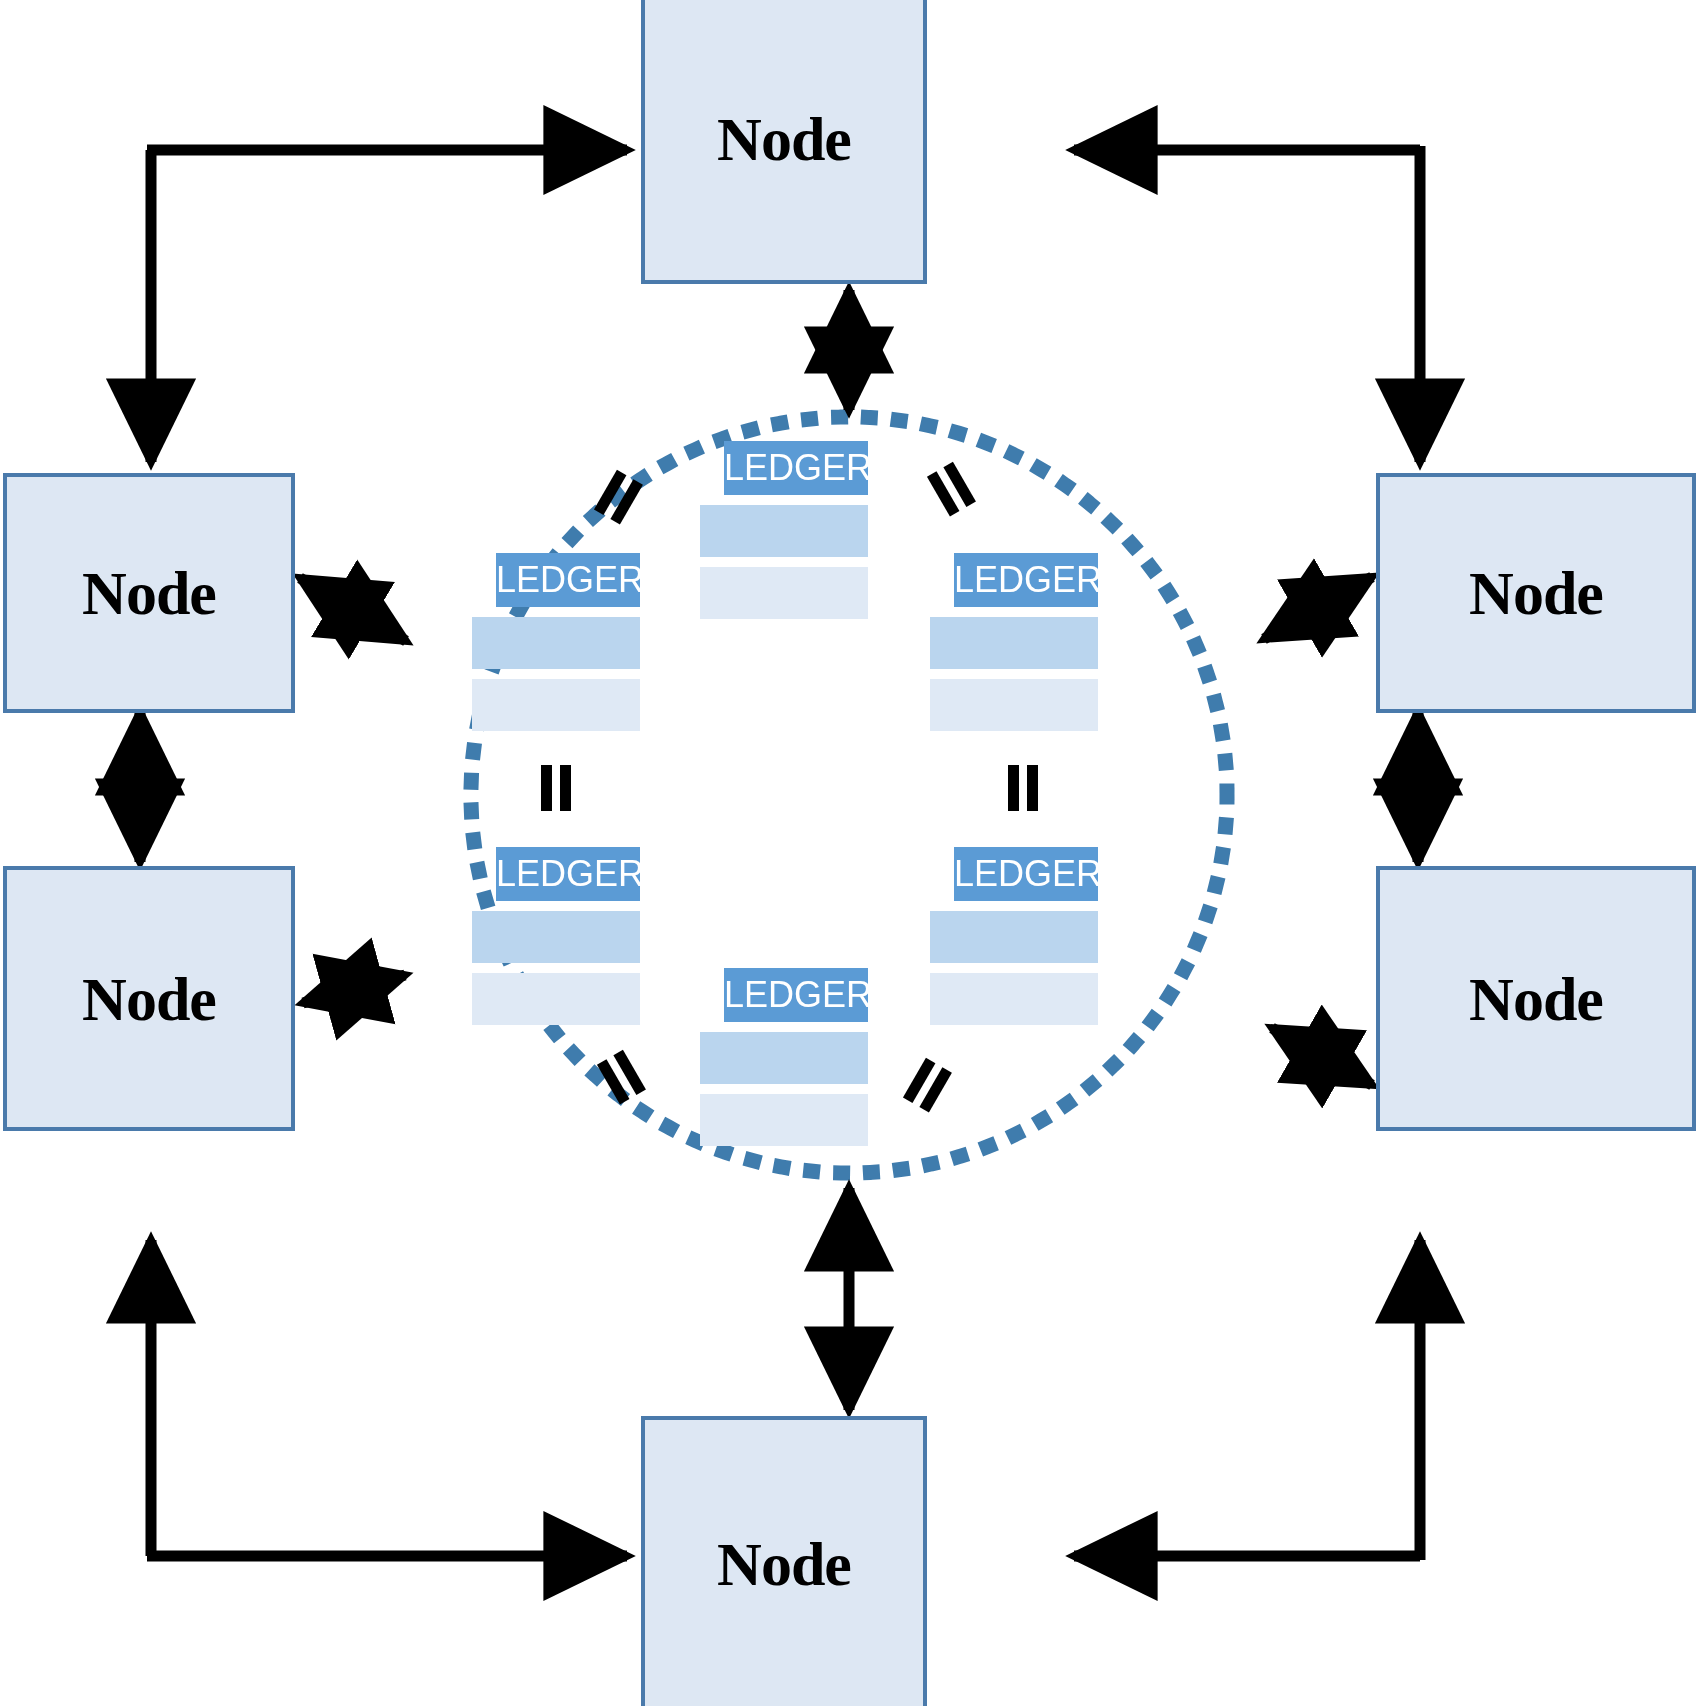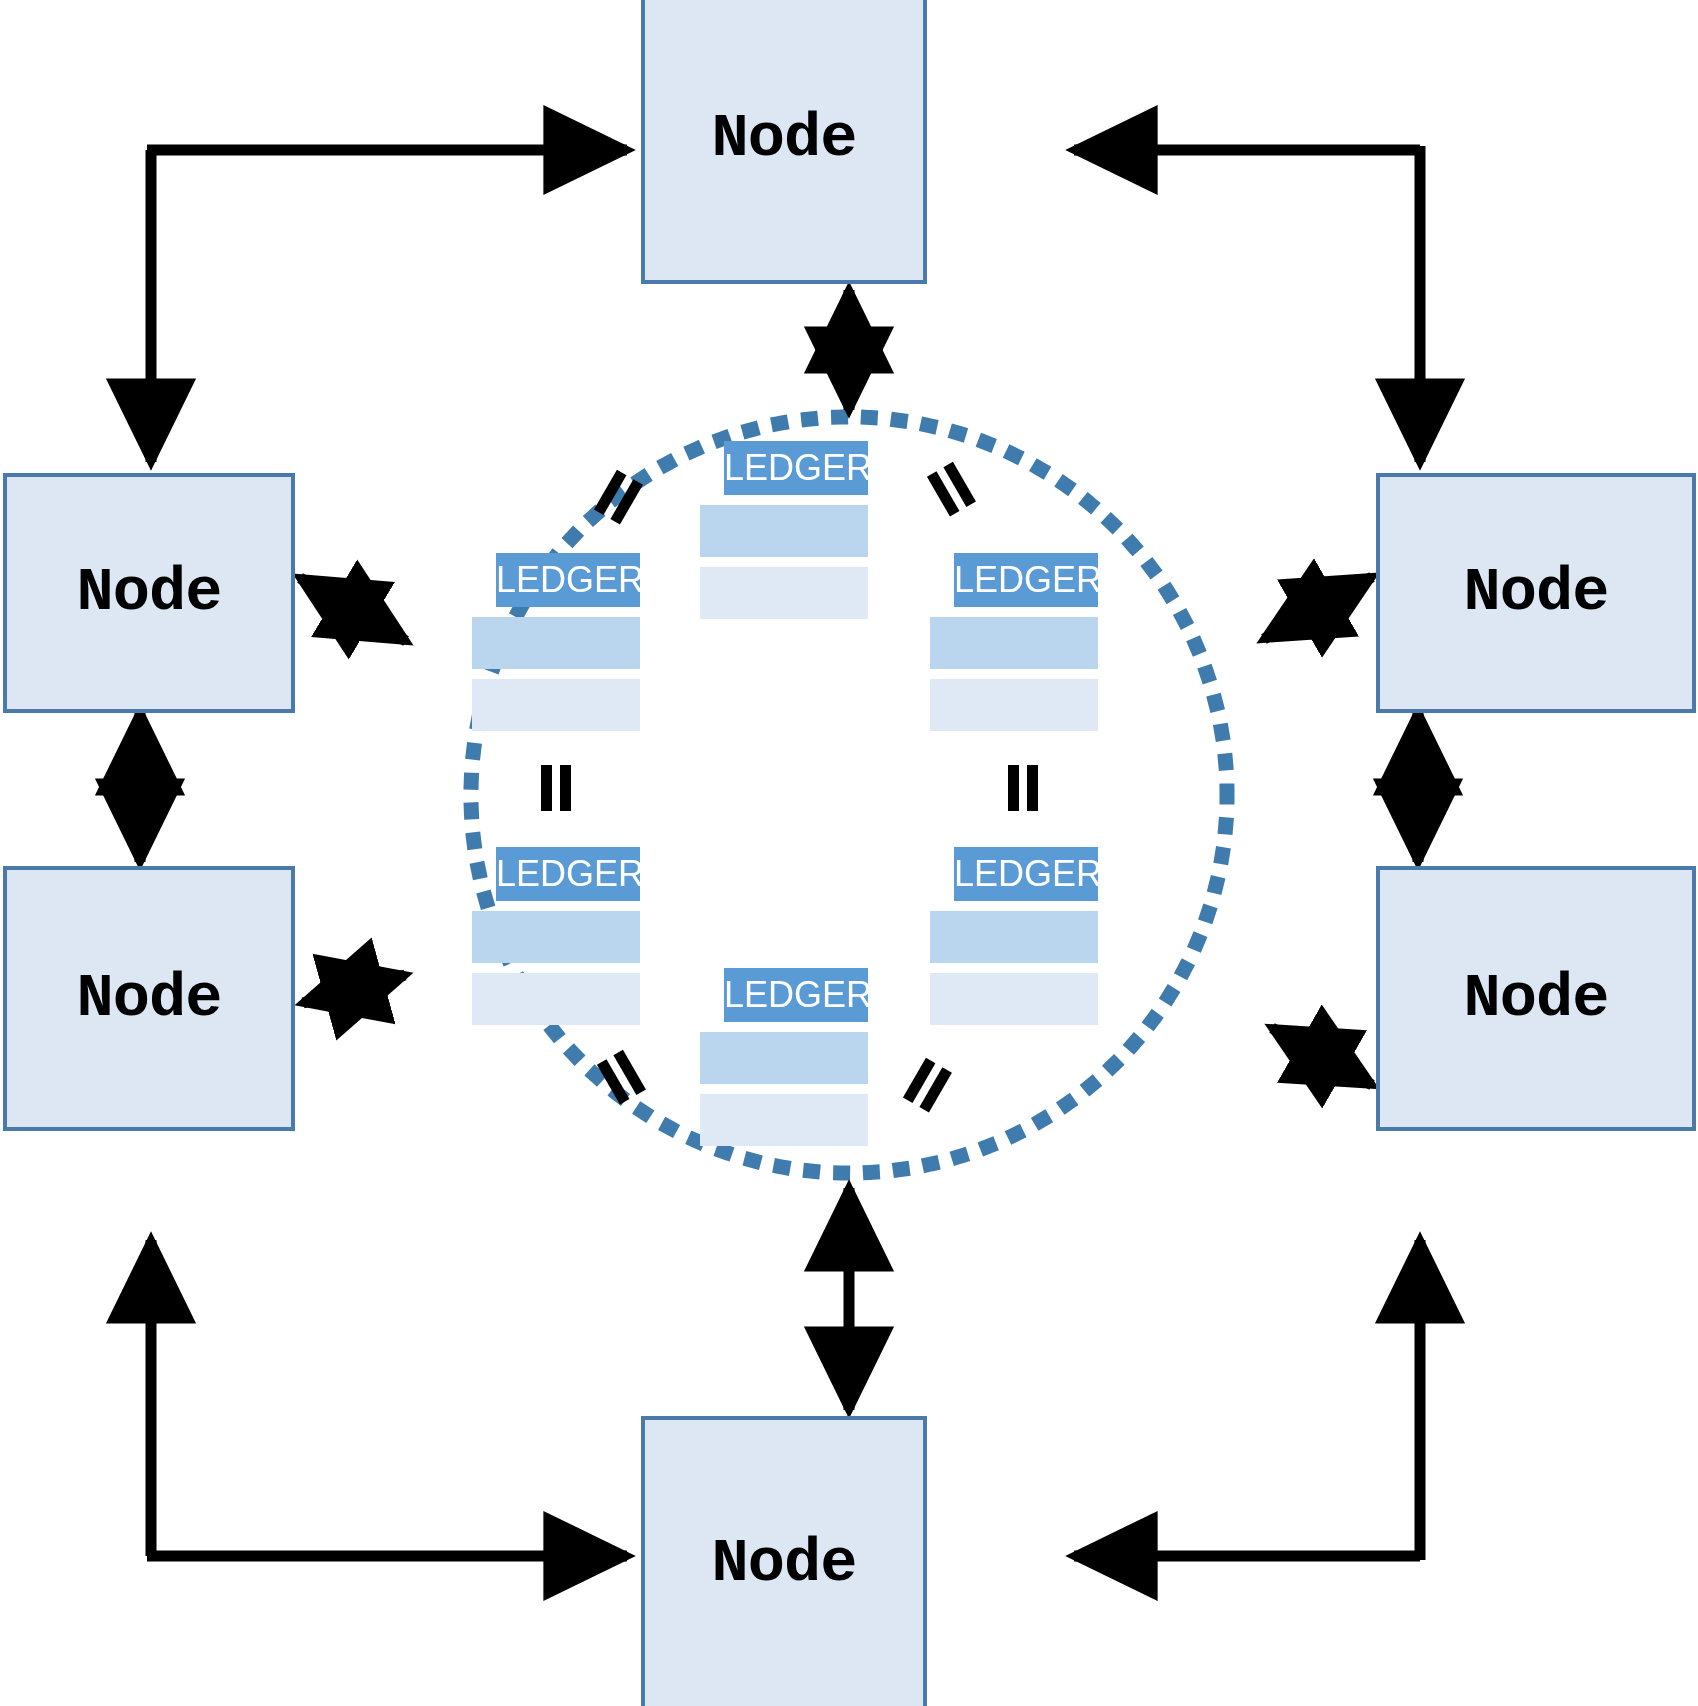--- a/index.html
+++ b/index.html
@@ -27,21 +27,21 @@
   .node-box {
     position: absolute;
     background: #dde7f3;
     border: 4px solid #4a7aab;
     box-sizing: border-box;
     display: flex;
     align-items: center;
     justify-content: center;
   }
   .node-label {
-    font-family: Liberation Mono, monospace;
+    font-family: Liberation Serif, serif;
     font-weight: bold;
     font-size: 62px;
     color: #000000;
     letter-spacing: -1px;
     line-height: 1;
   }
   .ledger {
     position: absolute;
     width: 168px;
   }

